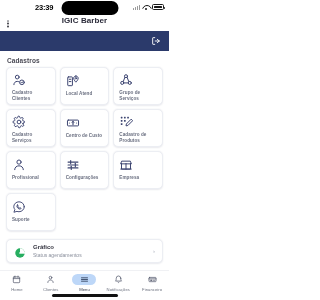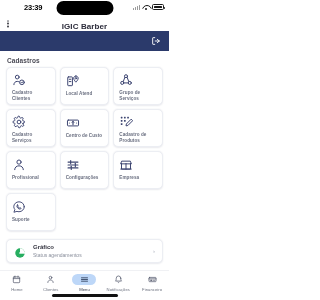--- a/index.html
+++ b/index.html
@@ -15,20 +15,21 @@
     background:#ffffff;
     display:flex; flex-direction:column;
   }
 
   
   .statusbar{
     height:16px; flex:0 0 16px;
     display:flex; align-items:center;
     position:relative;
     background:#ffffff;
+    margin-left:11px;
   }
   .sb-time{
     position:absolute; left:24px; top:3px;
     font-size:7.5px; font-weight:bold; color:#000;
     letter-spacing:-0.2px;
   }
   .notch{
     position:absolute; left:50%; top:1px;
     transform:translateX(-50%);
     width:57px; height:14px;
@@ -62,21 +63,21 @@
   }
   .batt span{ display:block; height:100%; width:100%; background:#1a1a1a; border-radius:0.6px;}
   .batt::after{
     content:""; position:absolute; right:-2px; top:1.6px;
     width:1px;height:2.4px;background:#1a1a1a;border-radius:0 1px 1px 0;
   }
 
   
   .titlebar{
     height:15px; flex:0 0 15px;
-    display:flex; align-items:flex-end; justify-content:center;
+    display:flex; align-items:flex-start; justify-content:center;
     position:relative; background:#ffffff;
   }
   .kebab{
     position:absolute; left:7px; top:50%; transform:translateY(-50%);
     display:flex; flex-direction:column; gap:1.2px;
   }
   .kebab i{ width:1.6px;height:1.6px;border-radius:50%;background:#4a4a52;display:block;}
   .app-title{
     font-size:8px; font-weight:bold; color:#2b2b3a; letter-spacing:0.1px;
   }

